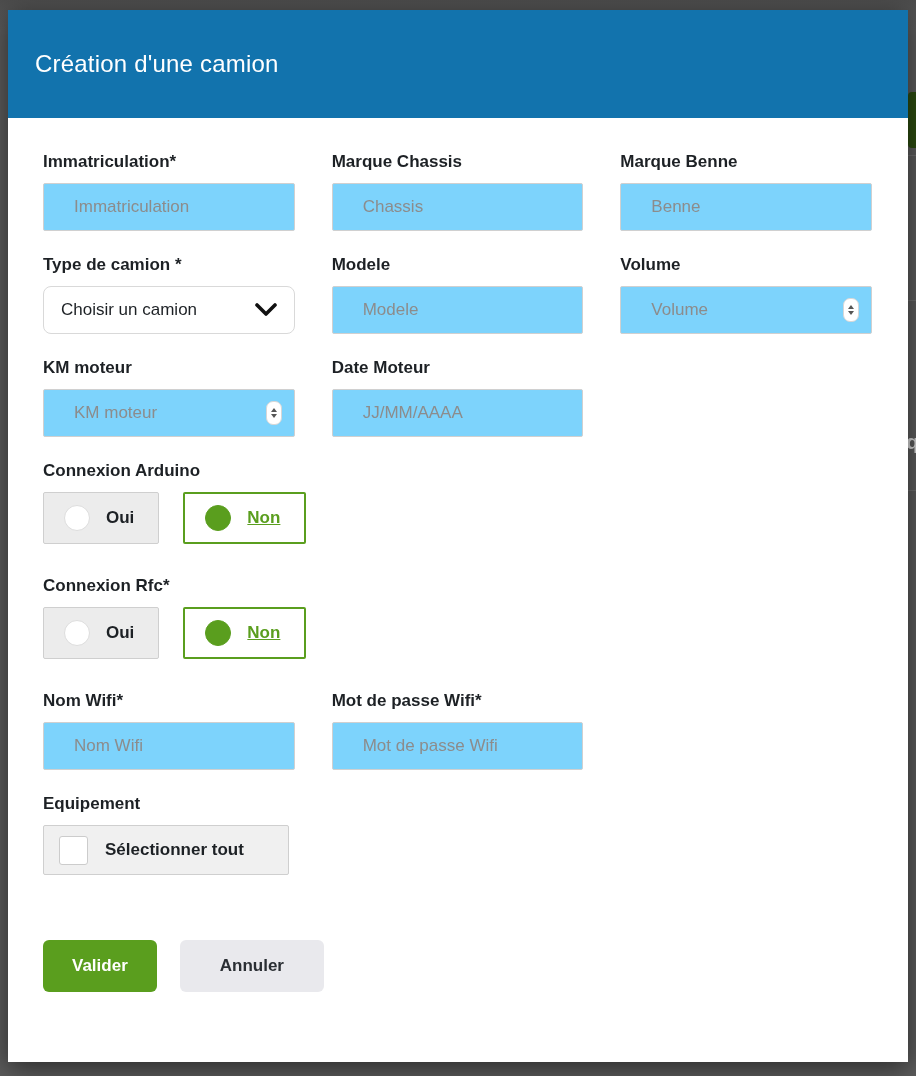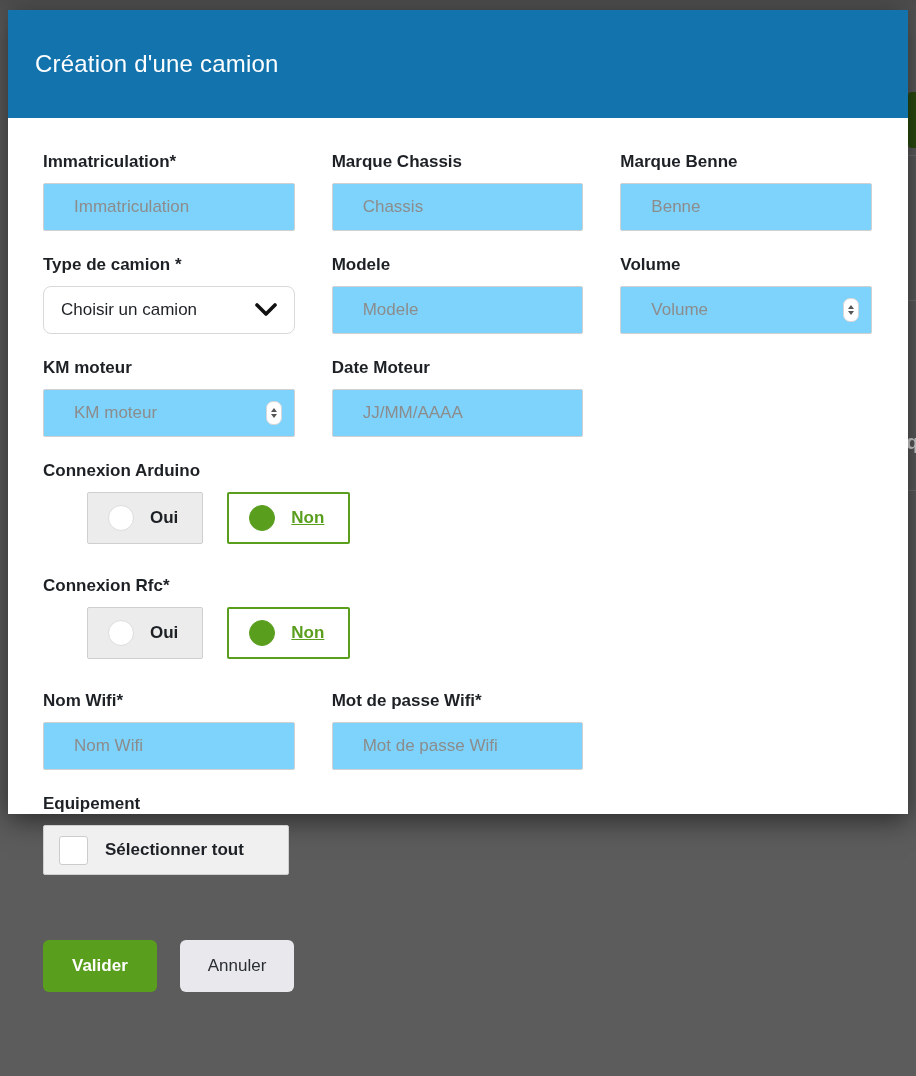--- a/index.html
+++ b/index.html
@@ -7,21 +7,21 @@
   .overlay{position:relative;width:916px;height:1076px;background:#5a5a5a;}
   .overlay::before{content:"";position:absolute;inset:0;
     background:linear-gradient(#4d4d4d 0,#5c5c5c 30px,#5c5c5c 100%);}
   
   .bg-green-sliver{position:absolute;right:0;top:92px;width:8px;height:56px;
     background:#2c4c10;border-radius:4px 0 0 4px;}
   .bg-line{position:absolute;right:0;width:9px;height:1px;background:#6e6e6e;}
   .bg-q{position:absolute;right:0;top:428px;width:10px;height:28px;color:#d9d9d9;
     font-weight:bold;font-size:21px;line-height:28px;overflow:hidden;}
   
-  .modal{position:absolute;left:8px;top:10px;width:900px;height:804px;background:#fff;
+  .modal{position:absolute;left:8px;top:10px;width:900px;height:1052px;background:#fff;
     box-shadow:0 6px 26px rgba(0,0,0,.55);display:flex;flex-direction:column;}
   .modal-header{height:108px;background:#1273ad;display:flex;align-items:center;flex:none;}
   .modal-title{color:#fff;font-size:24px;font-weight:500;margin-left:27px;letter-spacing:.2px;}
   .modal-body{padding:34px 36px 0 35px;flex:1;}
   .row{display:flex;gap:37px;margin-bottom:24px;}
   .field{width:252px;display:flex;flex-direction:column;}
   .field-label,.group-label{font-size:17px;font-weight:bold;color:#1d2125;margin-bottom:11px;line-height:20px;}
   .text-input{box-sizing:border-box;width:100%;height:48px;border:1px solid #d0d0d0;border-radius:2px;
     padding:0 30px;font-size:17px;color:#1d2125;background:#7dd3fc;outline:none;
     font-family:"Liberation Sans","DejaVu Sans",sans-serif;}
@@ -33,38 +33,38 @@
     align-items:center;justify-content:center;gap:2px;}
   .spin-up{width:0;height:0;border-left:3px solid transparent;border-right:3px solid transparent;
     border-bottom:4px solid #555;}
   .spin-down{width:0;height:0;border-left:3px solid transparent;border-right:3px solid transparent;
     border-top:4px solid #555;}
   .select{box-sizing:border-box;width:100%;height:48px;border:1px solid #d9d9d9;border-radius:8px;
     display:flex;align-items:center;justify-content:space-between;padding:0 17px;cursor:pointer;background:#fff;}
   .select-value{font-size:17px;color:#1d2125;}
   .chevron svg{display:block;}
   .toggle-group{margin-bottom:32px;}
-  .toggle-row{display:flex;gap:24px;margin-left:44px;}
+  .toggle-row{display:flex;gap:24px;}
   .toggle-btn{box-sizing:border-box;height:52px;display:flex;align-items:center;gap:16px;
     padding:0 24px 0 20px;cursor:pointer;border-radius:2px;}
   .toggle-off{background:#ececec;border:1px solid #cfcfcf;}
   .toggle-on{background:#fff;border:2px solid #5a9e1e;}
   .radio-circle{width:24px;height:24px;border-radius:50%;background:#fff;border:1px solid #ddd;flex:none;}
   .radio-circle.filled{background:#5a9e1e;border-color:#5a9e1e;}
   .toggle-label{font-size:17px;font-weight:bold;color:#1d2125;}
   .toggle-on .toggle-label{color:#5a9e1e;text-decoration:underline;}
   .equip-box{box-sizing:border-box;width:246px;height:50px;background:#f0f0f0;border:1px solid #cfcfcf;
     display:flex;align-items:center;gap:17px;padding:0 18px 0 15px;cursor:pointer;border-radius:2px;}
   .checkbox{width:27px;height:27px;background:#fff;border:1px solid #ccc;border-radius:3px;flex:none;}
   .equip-text{font-size:17px;font-weight:bold;color:#1d2125;}
   .actions{display:flex;gap:23px;margin-top:65px;}
   .btn{height:52px;border:none;border-radius:6px;font-size:17px;cursor:pointer;
     font-family:"Liberation Sans","DejaVu Sans",sans-serif;}
   .btn-primary{background:#5a9e1e;color:#fff;font-weight:bold;padding:12px 29px;}
-  .btn-secondary{background:#e9e9ed;color:#2a2e33;font-weight:normal;padding:0 28px;}
+  .btn-secondary{background:#e9e9ed;color:#2a2e33;font-weight:bold;padding:0 40px;}
 </style>
 </head>
 <body>
 
 <div class="overlay">
   <div class="bg-green-sliver"></div>
   <div class="bg-line" style="top:155px"></div>
   <div class="bg-line" style="top:300px"></div>
   <div class="bg-line" style="top:490px"></div>
   <div class="bg-q">q</div>

